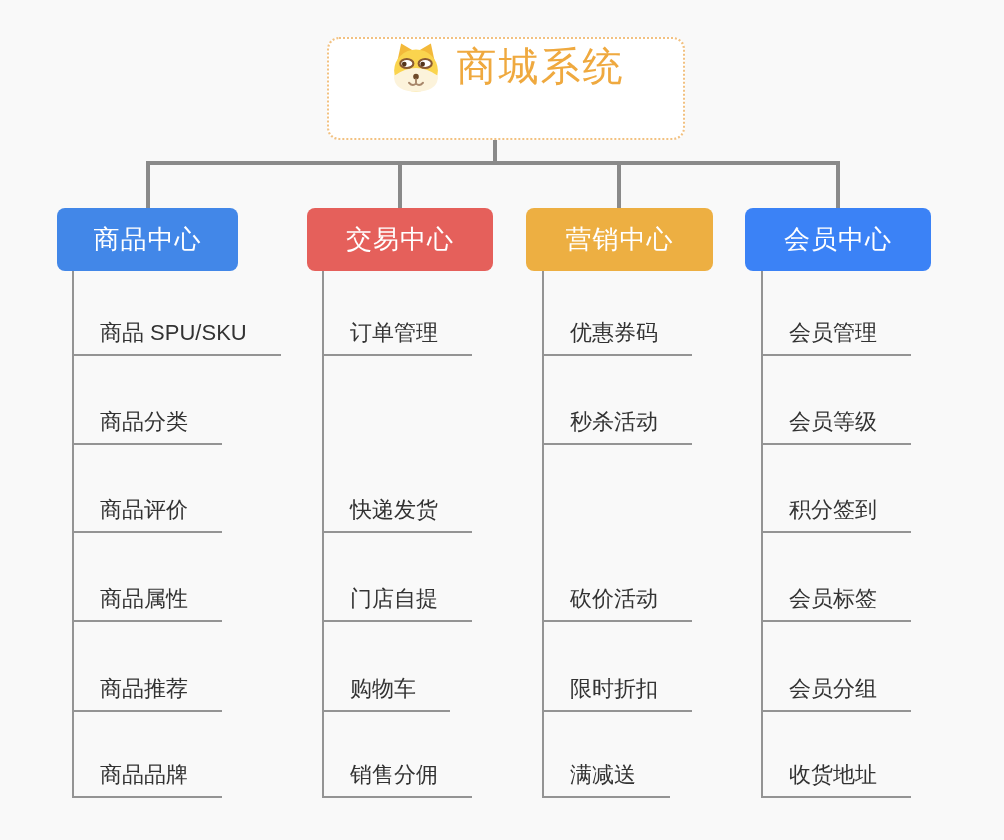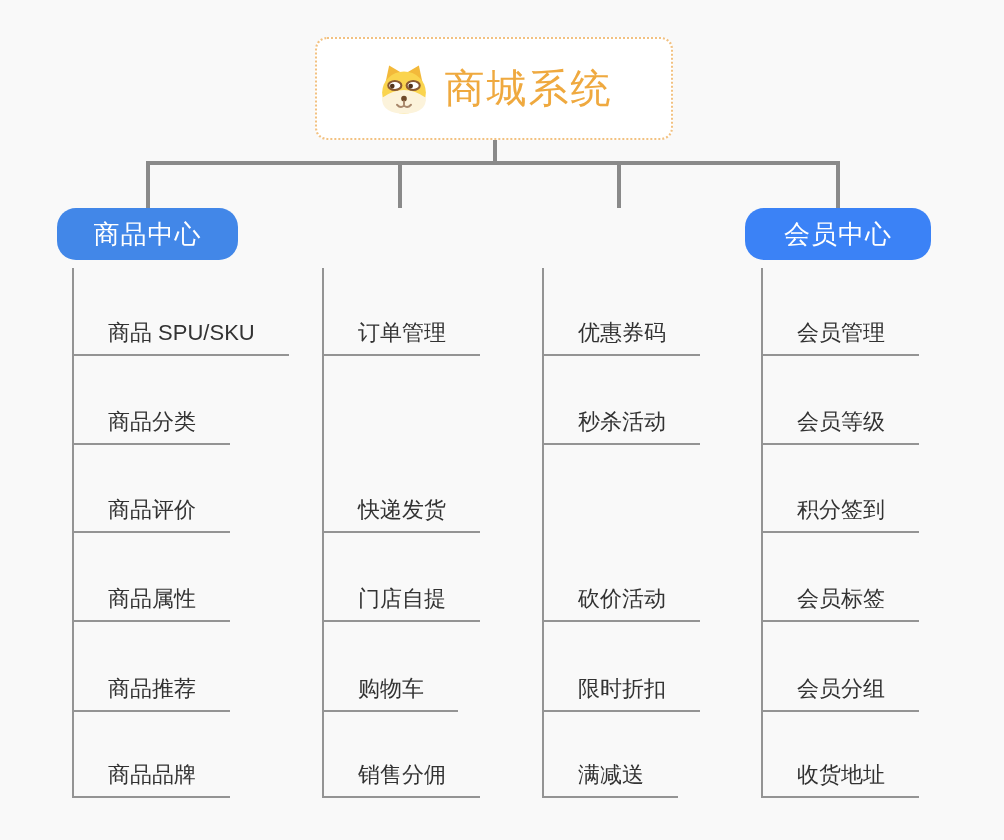--- a/index.html
+++ b/index.html
@@ -9,28 +9,28 @@
     position: relative;
     width: 1004px;
     height: 840px;
     background: #f9f9f9;
     overflow: hidden;
   }
 
   
   .root-node {
     position: absolute;
-    left: 315px; top: 37px;
+    left: 327px; top: 37px;
     width: 358px; height: 103px;
     box-sizing: border-box;
     background: #ffffff;
     border: 2px dotted #f2c181;
     border-radius: 12px;
     display: flex;
-    align-items: center;
+    align-items: flex-start;
     justify-content: center;
     gap: 13px;
     cursor: default;
   }
   .root-title {
     font-size: 40px;
     color: #efa93f;
     letter-spacing: 2px;
     white-space: nowrap;
   }
@@ -48,43 +48,43 @@
 
   .vline { position: absolute; top: 268px; width: 2px; height: 530px; background: #949494; }
   .vline-1 { left: 72px; }
   .vline-2 { left: 322px; }
   .vline-3 { left: 542px; }
   .vline-4 { left: 761px; }
 
   
   .branch-node {
     position: absolute;
-    top: 208px; height: 52px;
+    top: 208px; height: 63px;
     box-sizing: border-box;
-    border-radius: 19px;
+    border-radius: 8px;
     display: flex;
     align-items: center;
     justify-content: center;
     color: #ffffff;
     font-size: 26px;
     letter-spacing: 1px;
     white-space: nowrap;
     cursor: default;
   }
   .branch-1 { left: 57px;  width: 181px; }
   .branch-2 { left: 307px; width: 186px; }
   .branch-3 { left: 526px; width: 187px; }
   .branch-4 { left: 745px; width: 186px; }
 
   
   .child-node {
     position: absolute;
     box-sizing: border-box;
     height: 38px;
-    padding: 0 34px 7px 36px;
+    padding: 0 34px 7px 28px;
     border-bottom: 2px solid #949494;
     font-size: 22px;
     line-height: 29px;
     color: #333333;
     white-space: nowrap;
     cursor: default;
   }
   .col-1 { left: 72px; }
   .col-2 { left: 322px; }
   .col-3 { left: 542px; }
@@ -123,20 +123,22 @@
       <ellipse cx="42.5" cy="28" rx="7.5" ry="5.2" fill="#ffffff" stroke="#8a5a33" stroke-width="2.4"></ellipse>
       <circle cx="18.6" cy="28.6" r="2.7" fill="#53341c"></circle>
       <circle cx="39.6" cy="28.6" r="2.7" fill="#53341c"></circle>
       <circle cx="32" cy="43" r="3.2" fill="#6e4a2a"></circle>
       <path d="M32 46 L32 50 M24 50 Q28 54.5 32 51 Q36 54.5 40 50" stroke="#a8876b" stroke-width="2.2" fill="none" stroke-linecap="round"></path>
     </svg>
     <span class="root-title">商城系统</span>
   </div>
 
   <div class="branch-node branch-1" style="background: rgb(66, 135, 232);">商品中心</div>
+  <div class="branch-node branch-2" style="background: rgb(229, 96, 91);">交易中心</div>
+  <div class="branch-node branch-3" style="background: rgb(237, 175, 66);">营销中心</div>
   <div class="branch-node branch-4" style="background: #3b82f6;">会员中心</div>
 
   <div class="child-node col-1 row-0">商品 SPU/SKU</div>
   <div class="child-node col-1 row-1">商品分类</div>
   <div class="child-node col-1 row-2">商品评价</div>
   <div class="child-node col-1 row-3">商品属性</div>
   <div class="child-node col-1 row-4">商品推荐</div>
   <div class="child-node col-1 row-5">商品品牌</div>
 
   <div class="child-node col-2 row-0">订单管理</div>

